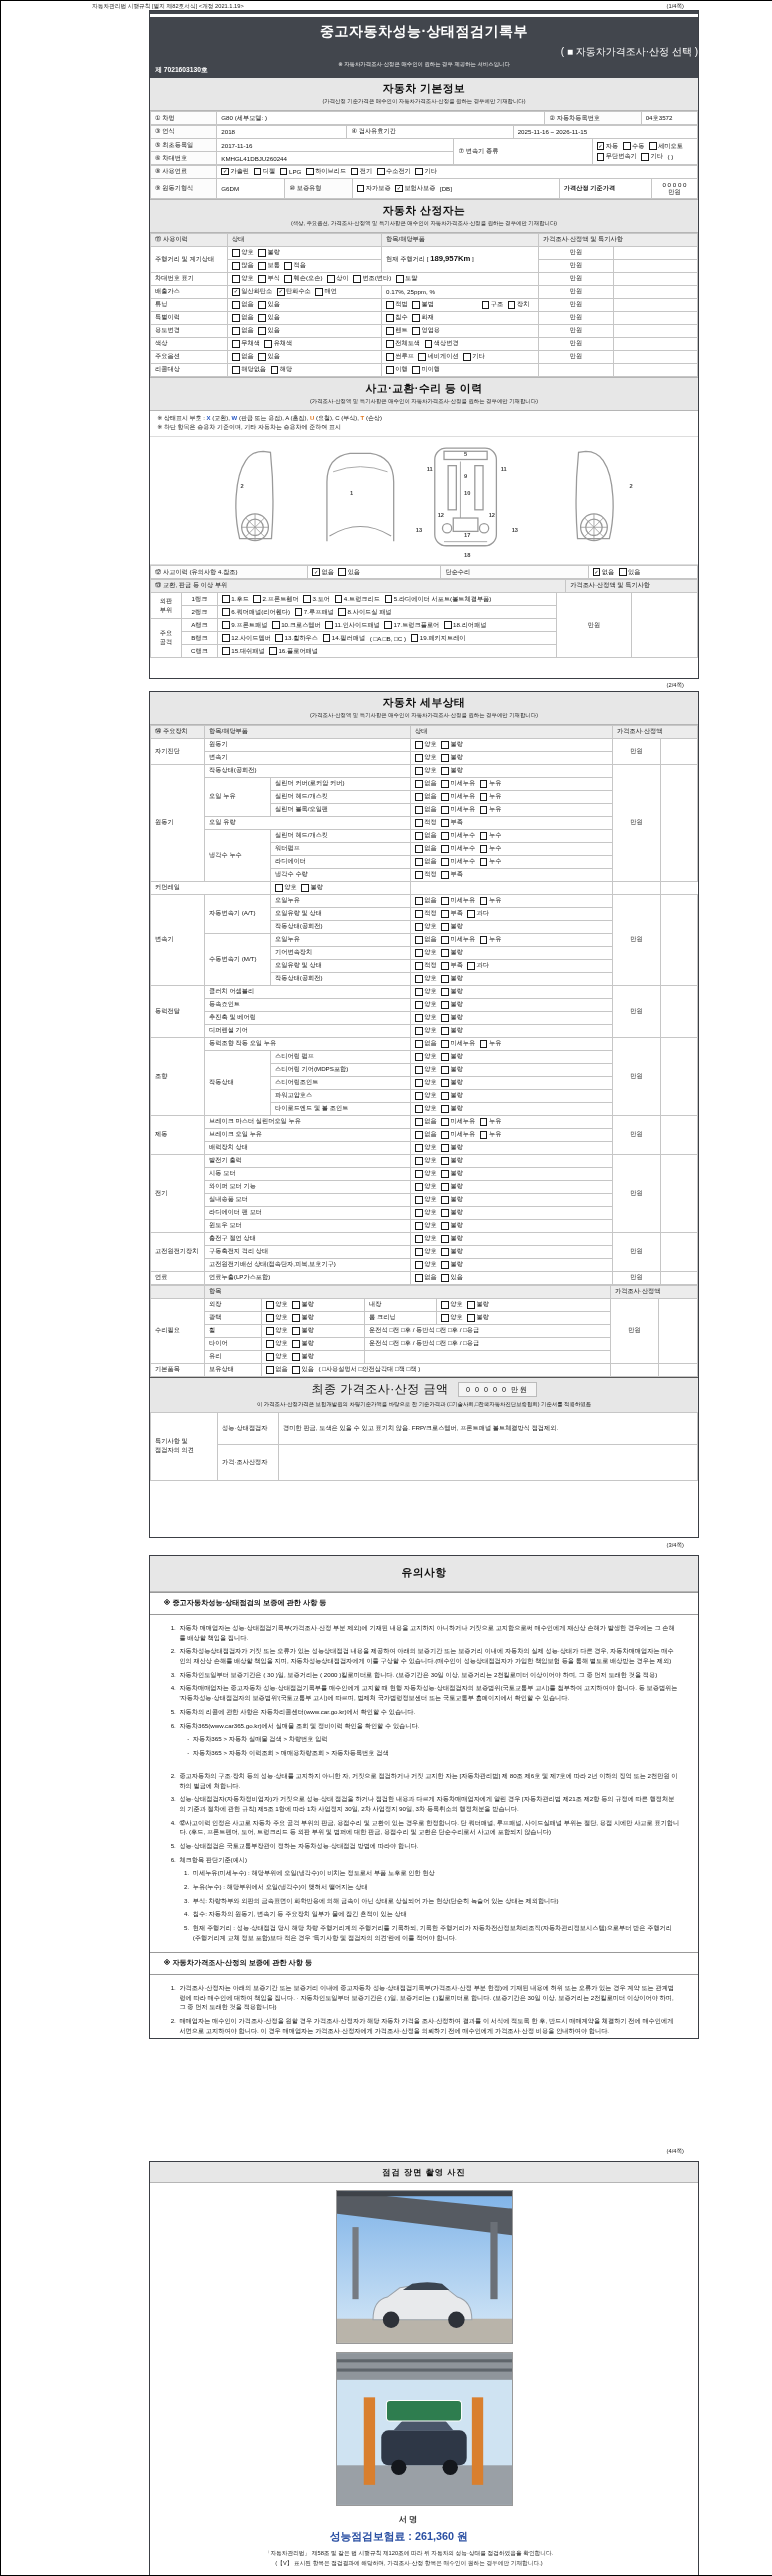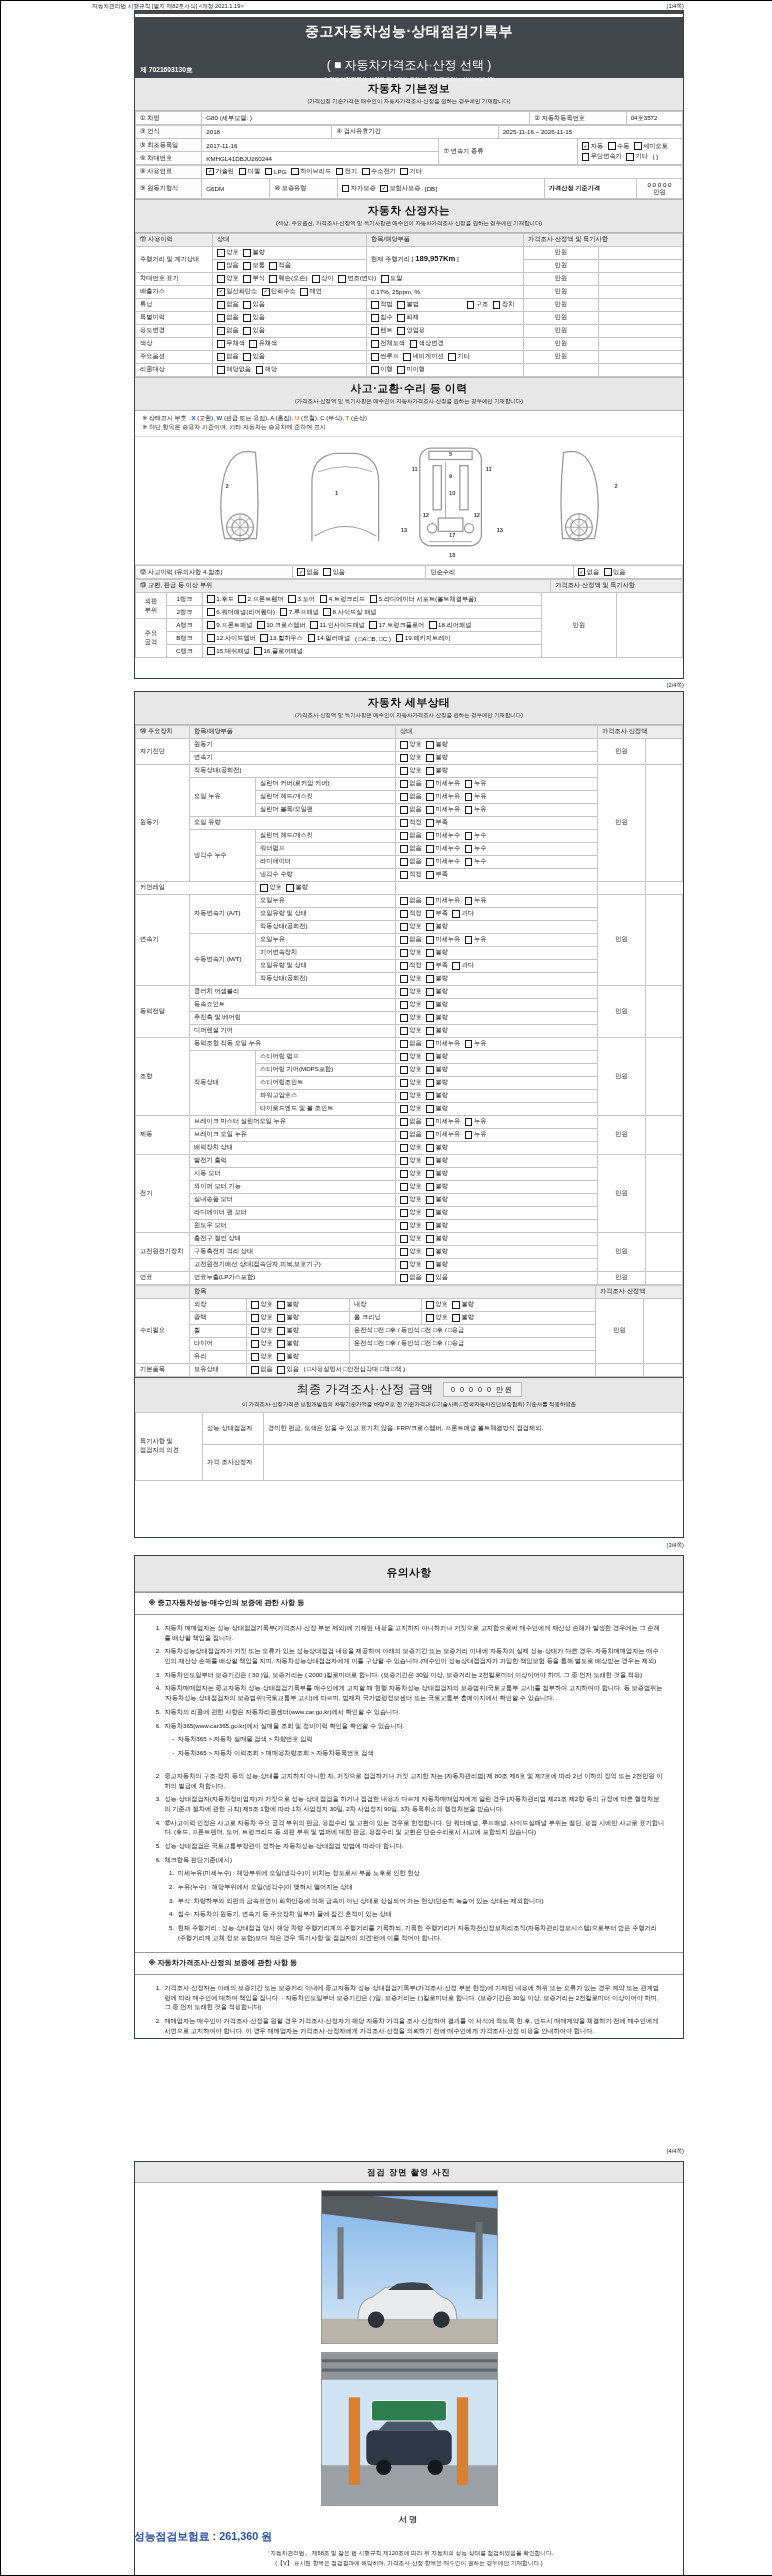--- a/index.html
+++ b/index.html
@@ -1,28 +1,28 @@
 <!DOCTYPE html>
 <html style="font-size:8.2px"><head>
 <meta charset="utf-8">
 <style>
   html,body{margin:0;padding:0}
   body{width:773px;height:2576px;position:relative;background:#fff;color:#111;
        font-family:"Liberation Sans","DejaVu Sans",sans-serif;box-sizing:border-box;
        border:0.5px solid #000;overflow:hidden}
-  .doc{position:absolute;left:133px;width:550px;box-sizing:border-box;background:#fff}
+  .doc{position:absolute;left:148px;width:550px;box-sizing:border-box;background:#fff}
   .block{border:1px solid #3c3f45;overflow:hidden}
   .topnote{position:absolute;left:91px;top:1.5px;font-size:5.7px;color:#222}
   .pmark{position:absolute;width:550px;left:133px;text-align:right;font-size:5.7px;color:#222}
 
   
   .dkhead{background:#42464d;color:#fff;position:relative;height:67px}
   .dkstrip{position:absolute;left:0;right:0;top:2.6px;height:3.1px;background:#fff}
   .dktitle{text-align:center;font-size:14px;font-weight:bold;letter-spacing:0.5px;padding-top:11.3px}
-  .dksub{text-align:center;font-size:12px;margin-top:16px}
+  .dksub{text-align:right;font-size:10px;margin-top:4px}
   .dknote{text-align:center;font-size:5.4px;margin-top:2.6px;color:#eee}
   .dknum{position:absolute;left:5.2px;bottom:3.1px;font-size:6.7px;font-weight:bold}
 
   .band{background:#e7e7e7;text-align:center;border-bottom:0.5px solid #b5b5b5;padding:4.1px 2.1px 4.6px}
   .band .t{font-size:10.8px;font-weight:bold;letter-spacing:0.5px}
   .band .s{font-size:5.4px;margin-top:2.1px;color:#222}
 
   table{border-collapse:collapse;width:100%;table-layout:fixed}
   td{border:0.5px solid #c6c6c6;padding:1.5px 4.1px;font-size:6.2px;vertical-align:middle;
      word-break:keep-all;overflow:hidden}
@@ -62,21 +62,21 @@
   .finalrow .fv{background:#f4f4f4;border:0.5px solid #bbb;padding:1.5px 7.2px;font-size:7.2px;letter-spacing:1.5px}
   .finalnote{font-size:5.4px;margin-top:2.6px}
 
   .photoband{background:#e7e7e7;text-align:center;font-size:8.2px;font-weight:bold;
              padding:4.6px 0;border-bottom:0.5px solid #b5b5b5;letter-spacing:1px}
   .photos{display:flex;flex-direction:column;align-items:center;gap:7.2px;padding:7.2px 0}
   .photo{width:175px;height:152px;border:0.5px solid #999;overflow:hidden;background:#cfe3f2}
 
   .sign{position:absolute;left:133px;width:550px;text-align:center}
   .sign .st{font-size:8.2px;font-weight:bold;letter-spacing:2.1px;color:#333;margin-bottom:5.2px}
-  .fee{text-align:left;padding-right:20.6px;font-size:10.8px;font-weight:bold;margin:3.1px 0 5.2px}
+  .fee{text-align:center;padding-right:20.6px;font-size:10.8px;font-weight:bold;margin:3.1px 0 5.2px}
   .sfoot{font-size:5.7px;line-height:1.7;color:#222}
 </style>
 </head>
 <body>
 
 <div class="topnote">자동차관리법 시행규칙 [별지 제82호서식] &lt;개정 2021.1.19&gt;</div>
 <div class="pmark" style="top:1.5px">(1/4쪽)</div>
 
 <div class="doc block" style="top:9.3px;height:669px">
   <div class="dkhead">
@@ -1667,21 +1667,21 @@
   </tbody>
     </table>
 </div>
 
 <div class="pmark" style="top:1541px">(3/4쪽)</div>
 
 <div class="doc block" style="top:1554px;height:484px">
   <div class="band" style="padding:10.3px 0">
     <div class="t">유의사항</div>
   </div>
-  <div class="subhead">※ 중고자동차성능·매수인의 보증에 관한 사항 등</div>
+  <div class="subhead">※ 중고자동차성능·상태점검의 보증에 관한 사항 등</div>
   <div class="nlist">
       <div class="nrow">
         <span class="nn">1.</span>
         <span class="nt">자동차 매매업자는 성능·상태점검기록부(가격조사·산정 부분 제외)에 기재된 내용을 고지하지 아니하거나 거짓으로 고지함으로써 매수인에게 재산상 손해가 발생한 경우에는 그 손해를 배상할 책임을 집니다.</span>
       </div>
       <div class="nrow">
         <span class="nn">2.</span>
         <span class="nt">자동차성능상태점검자가 거짓 또는 오류가 있는 성능상태점검 내용을 제공하여 아래의 보증기간 또는 보증거리 이내에 자동차의 실제 성능·상태가 다른 경우, 자동차매매업자는 매수인의 재산상 손해를 배상할 책임을 지며, 자동차성능상태점검자에게 이를 구상할 수 있습니다.(매수인이 성능상태점검자가 가입한 책임보험 등을 통해 별도로 배상받는 경우는 제외)</span>
       </div>
       <div class="nrow">

